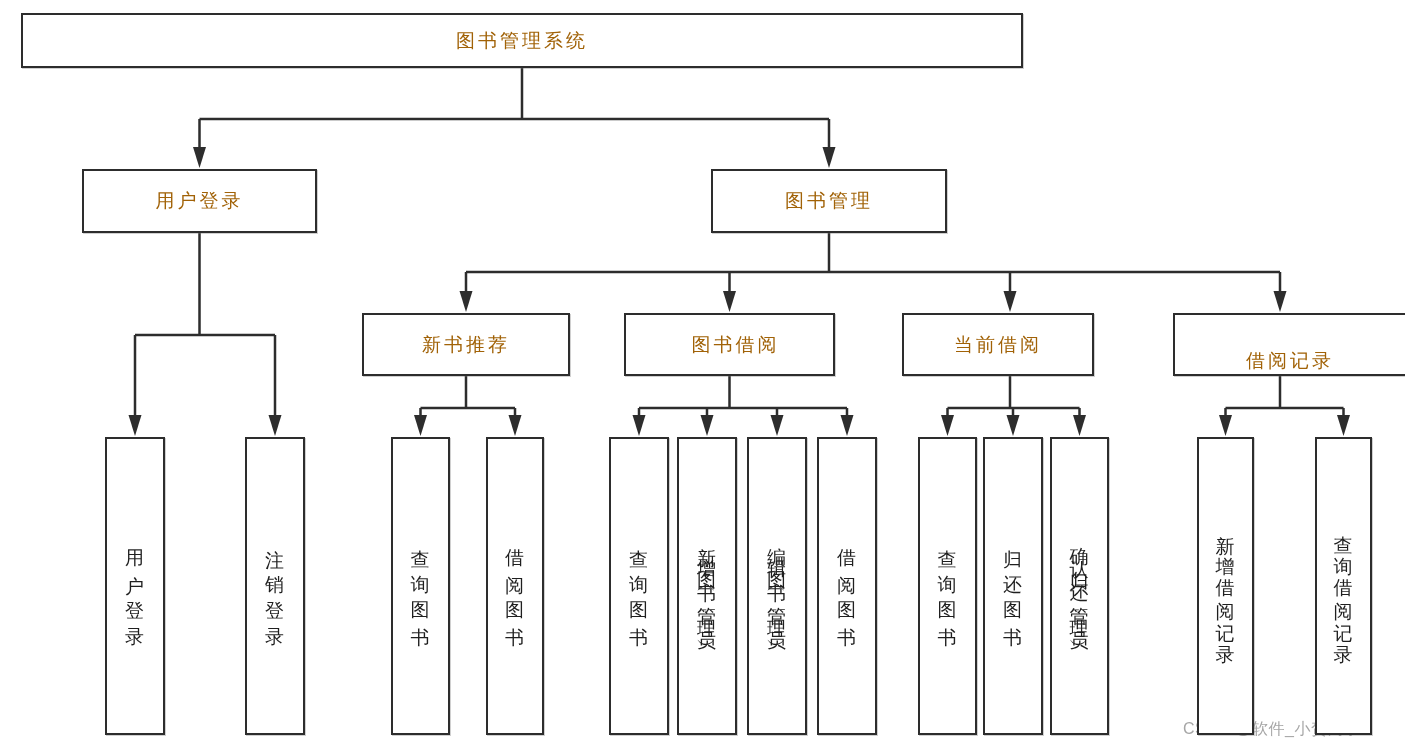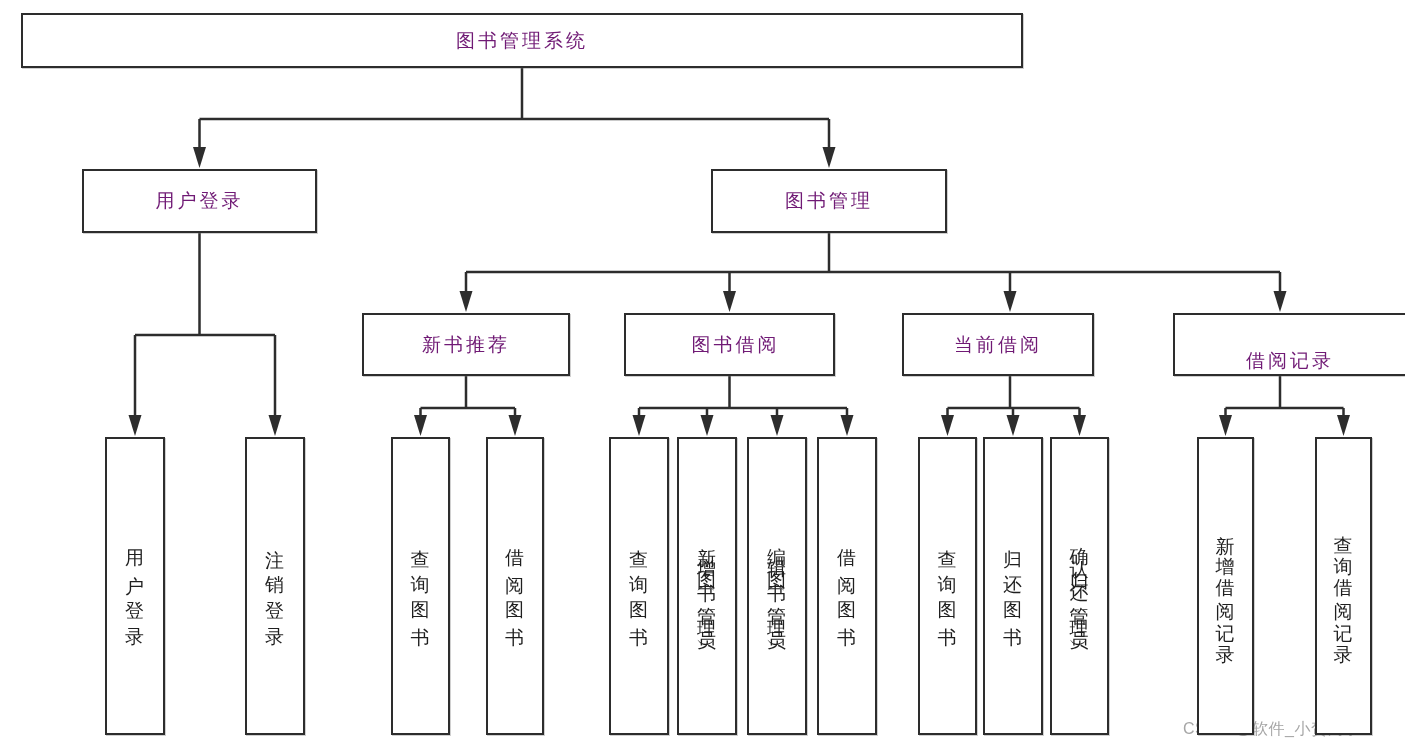--- a/index.html
+++ b/index.html
@@ -23,21 +23,21 @@
     background: #ffffff;
     border: 2.5px solid #2d2d2d;
     display: flex;
     align-items: center;
     justify-content: center;
     box-shadow: 1px 1px 0 rgba(120,120,120,0.35);
   }
   .hbox .label {
     font-size: 19px;
     letter-spacing: 3px;
-    color: #701a75;
+    color: #a16207;
     white-space: nowrap;
   }
   .leaf .label {
     writing-mode: vertical-rl;
     text-orientation: mixed;
     font-size: 19px;
     color: #1f1f1f;
     line-height: 1;
   }
   #watermark {

